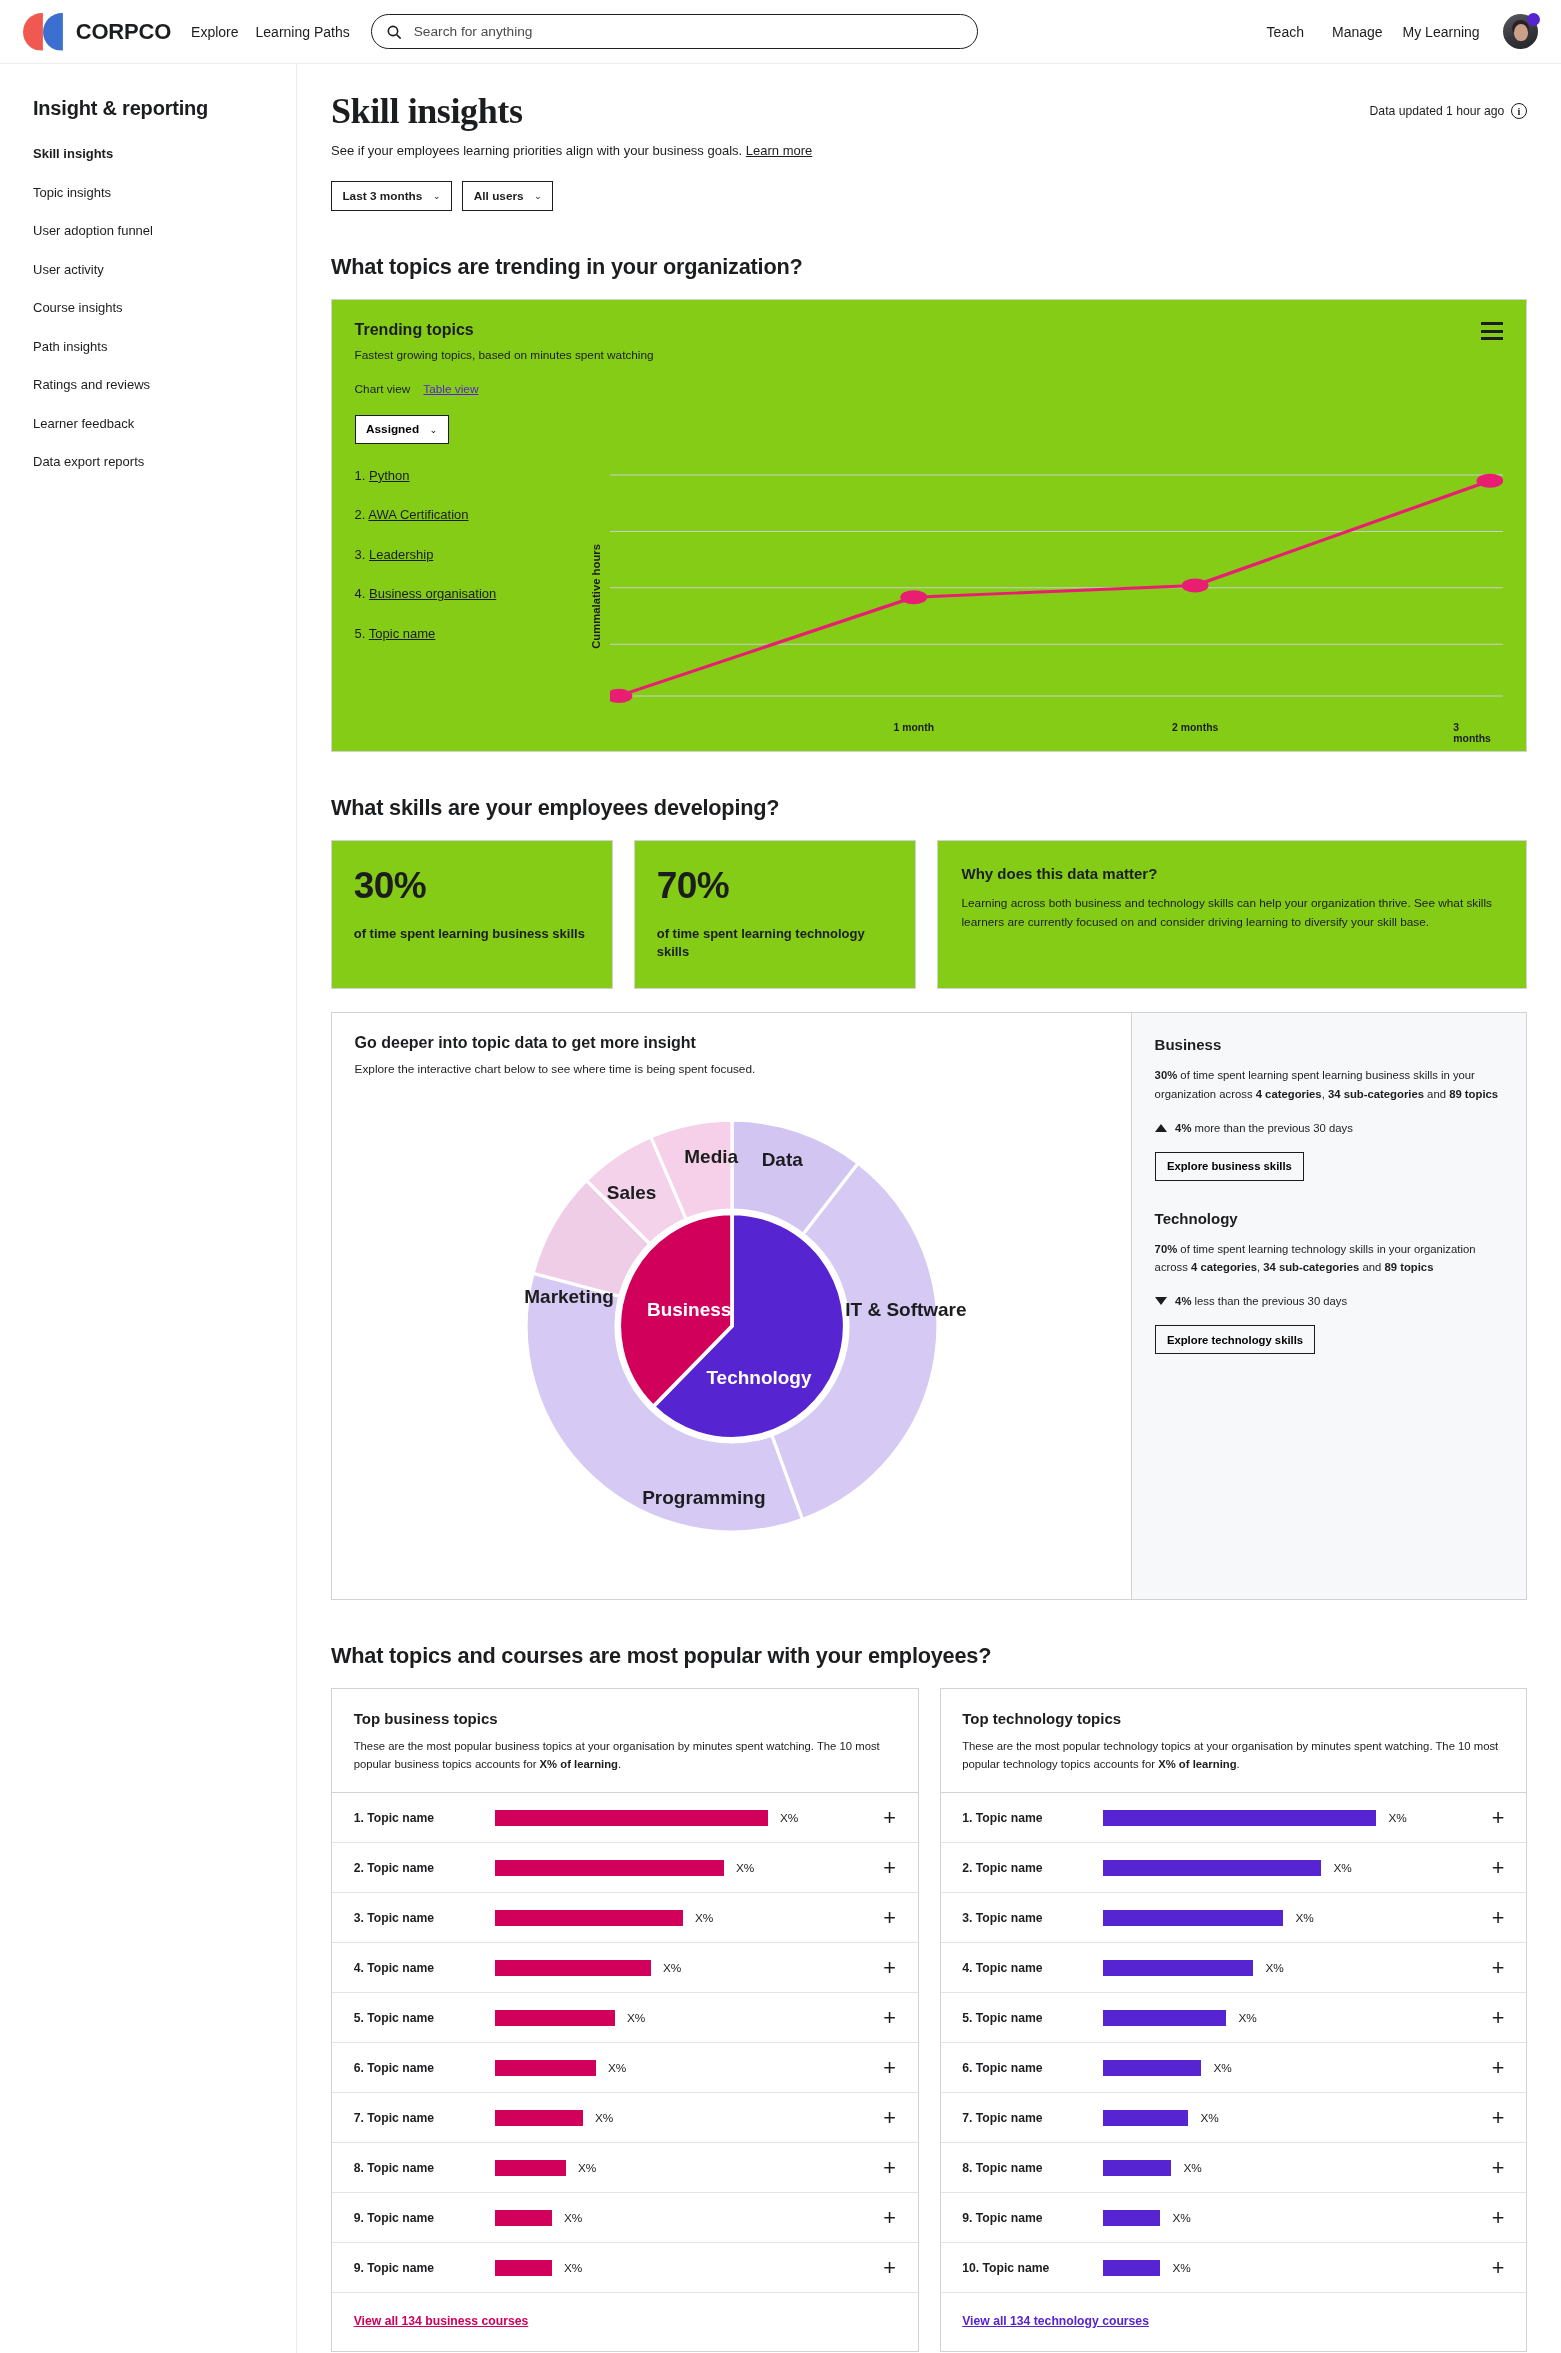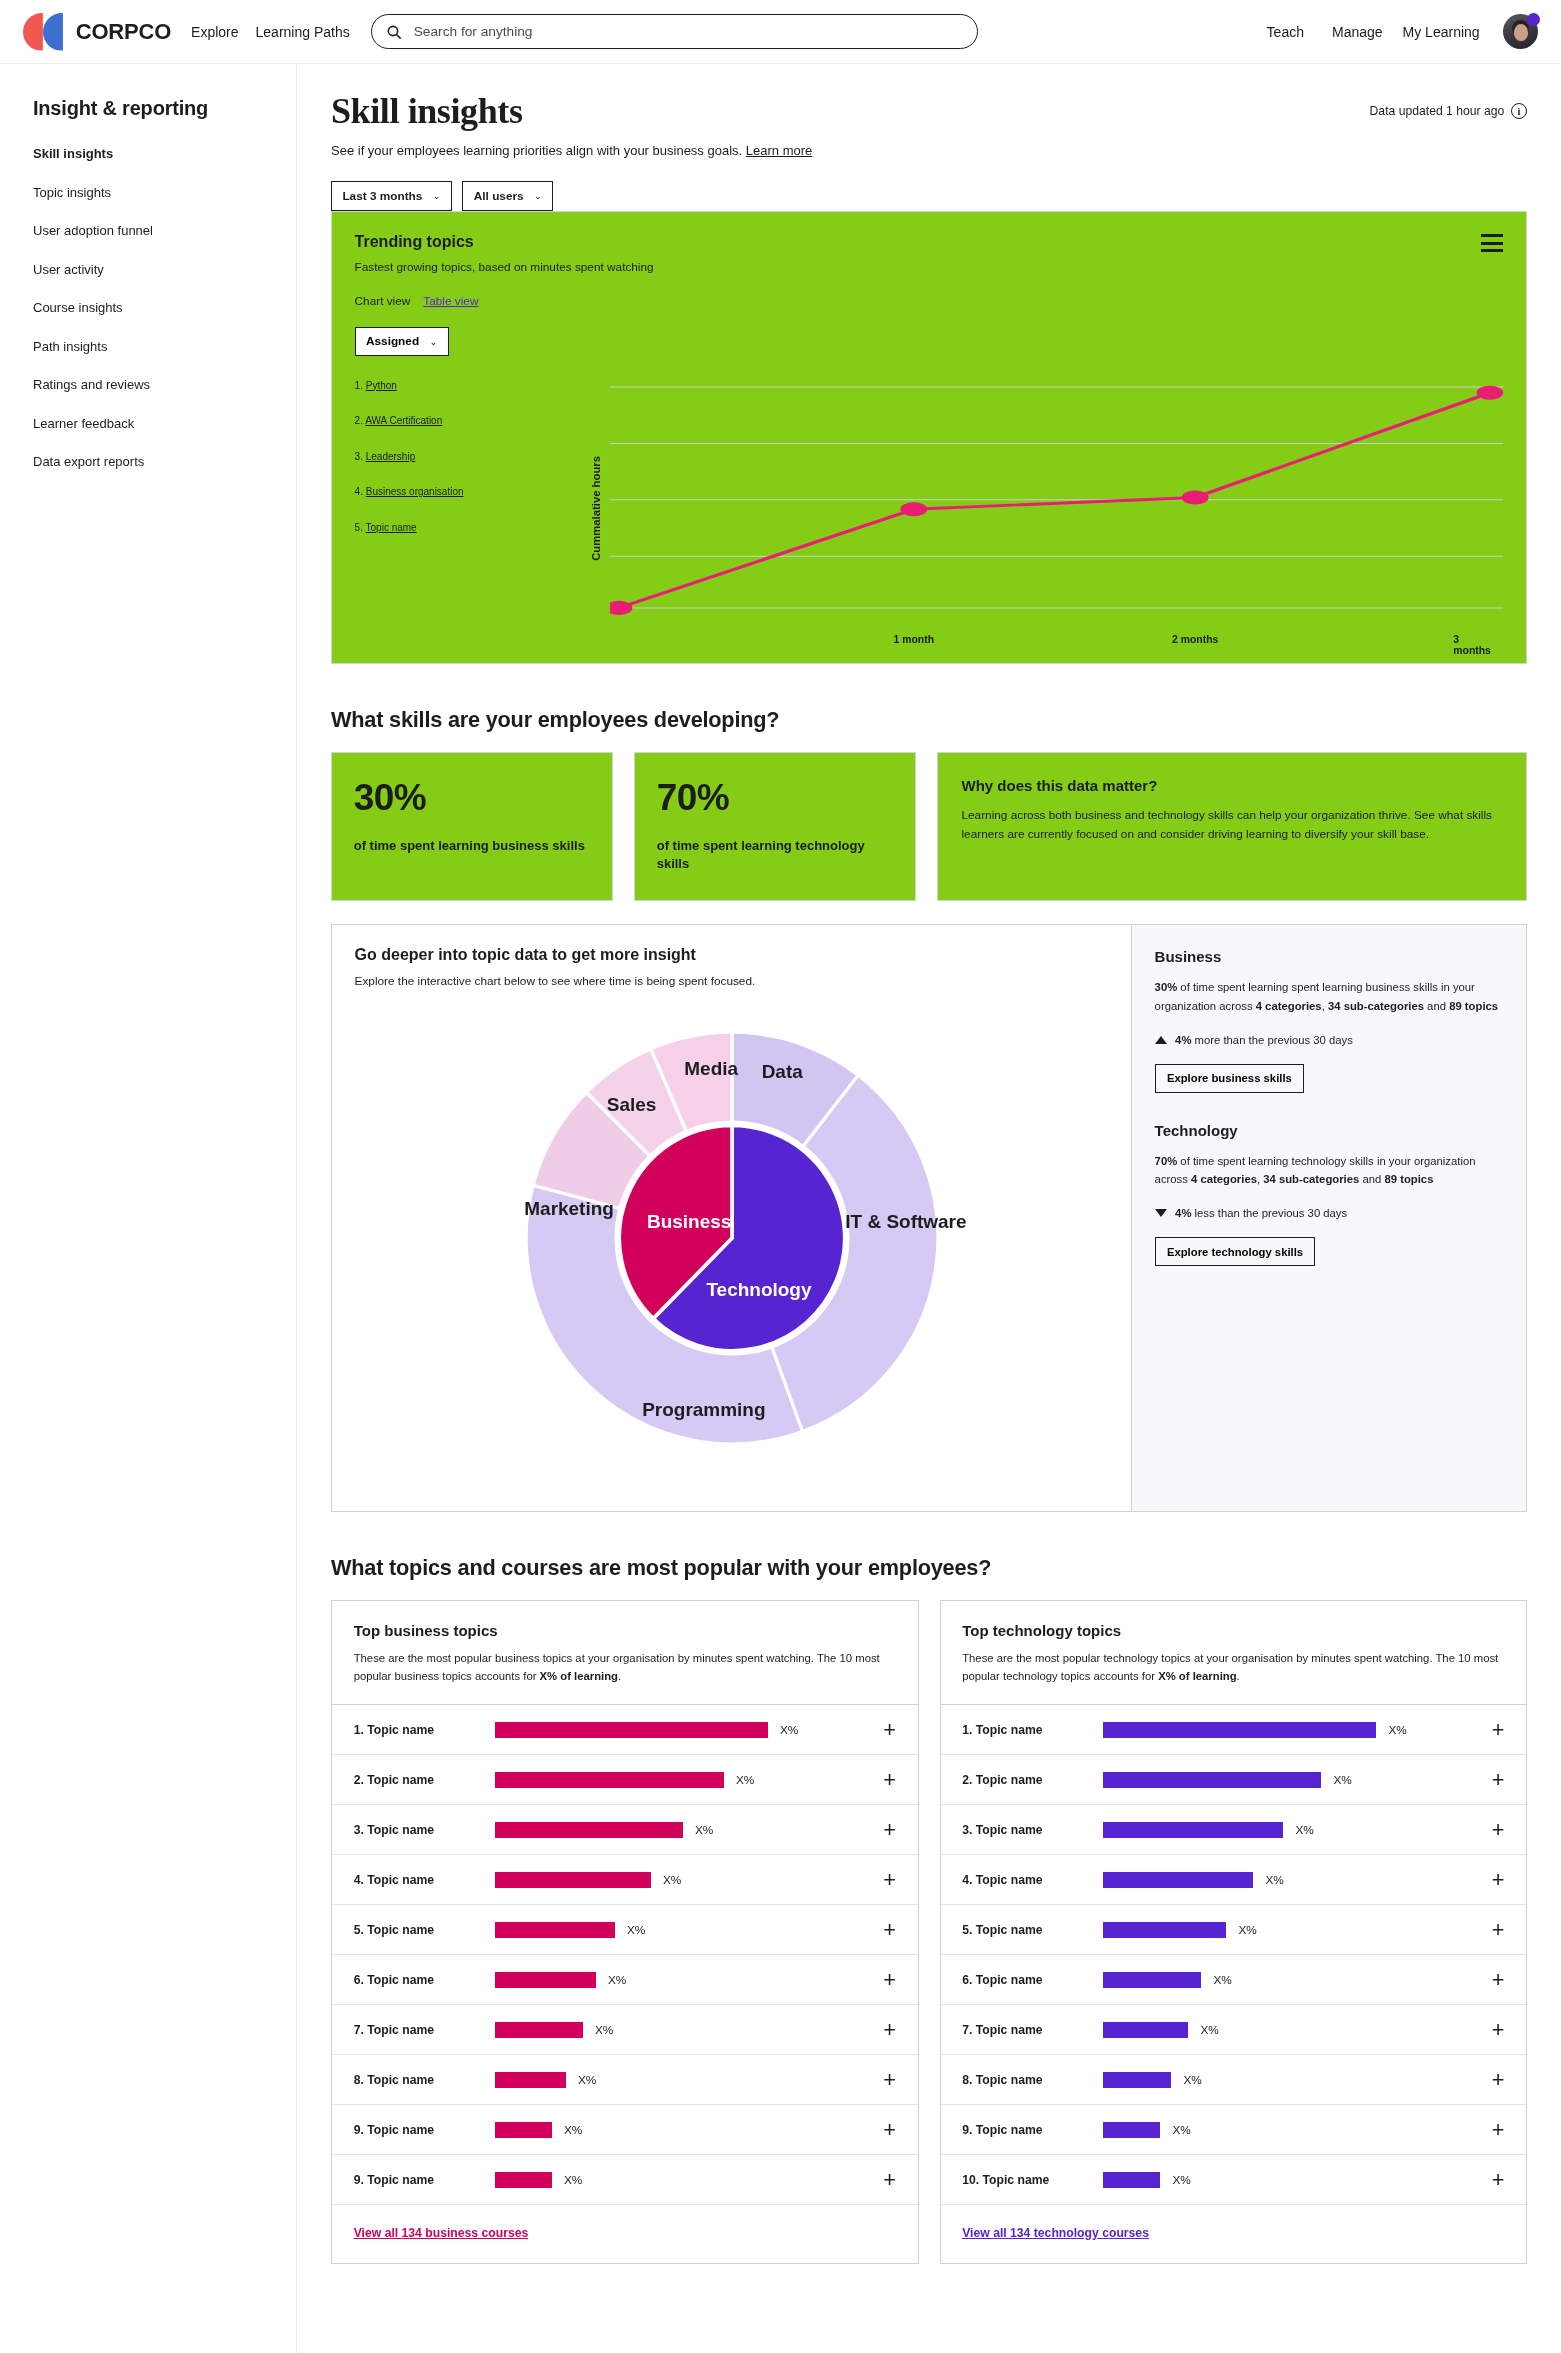--- a/index.html
+++ b/index.html
@@ -133,21 +133,21 @@
   .view-row { display:flex; gap: 13px; align-items:center; margin-top: 20px; font-size: 11.8px; }
   .view-row a { color: #5624d0; text-decoration: underline; cursor: pointer; }
   .assigned-btn {
     margin-top: 19px; border: 1.4px solid #1c1d1f; background:#fff; font-family:inherit;
     font-size: 11.8px; font-weight: 700; padding: 6.6px 10.4px; display:inline-flex;
     align-items:center; gap: 10.4px; cursor:pointer;
   }
   .trend-body { display: flex; margin-top: 17px; }
   .trend-list { width: 235px; flex: none; padding-top: 6.6px; }
   .trend-list li {
-    list-style: none; font-size: 10px; margin-bottom: 24.5px; color:#1c1d1f;
+    list-style: none; font-size: 13px; margin-bottom: 24.5px; color:#1c1d1f;
   }
   .trend-list li span.t { text-decoration: underline; cursor: pointer; }
   .chartbox { flex: 1; display: flex; }
   .ylabel {
     writing-mode: vertical-rl; transform: rotate(180deg);
     font-size: 11.3px; font-weight: 700; align-self: center;
     margin-right: 8.5px; white-space: nowrap;
   }
   .plot { flex: 1; position: relative; }
   .plot svg { display: block; width: 100%; height: 249px; }
@@ -269,20 +269,21 @@
       <button class="filter-btn">
         <span>Last 3 months</span>
         <span class="caret">⌄</span>
       </button>
       <button class="filter-btn">
         <span>All users</span>
         <span class="caret">⌄</span>
       </button>
     </div>
 
+    <div class="q-head">What topics are trending in your organization?</div>
 
     <div class="card trend-card">
       <div class="hamburger">
           <span></span>
           <span></span>
           <span></span>
         </div>
       <div class="trend-title">Trending topics</div>
       <div class="trend-sub">Fastest growing topics, based on minutes spent watching</div>
 

